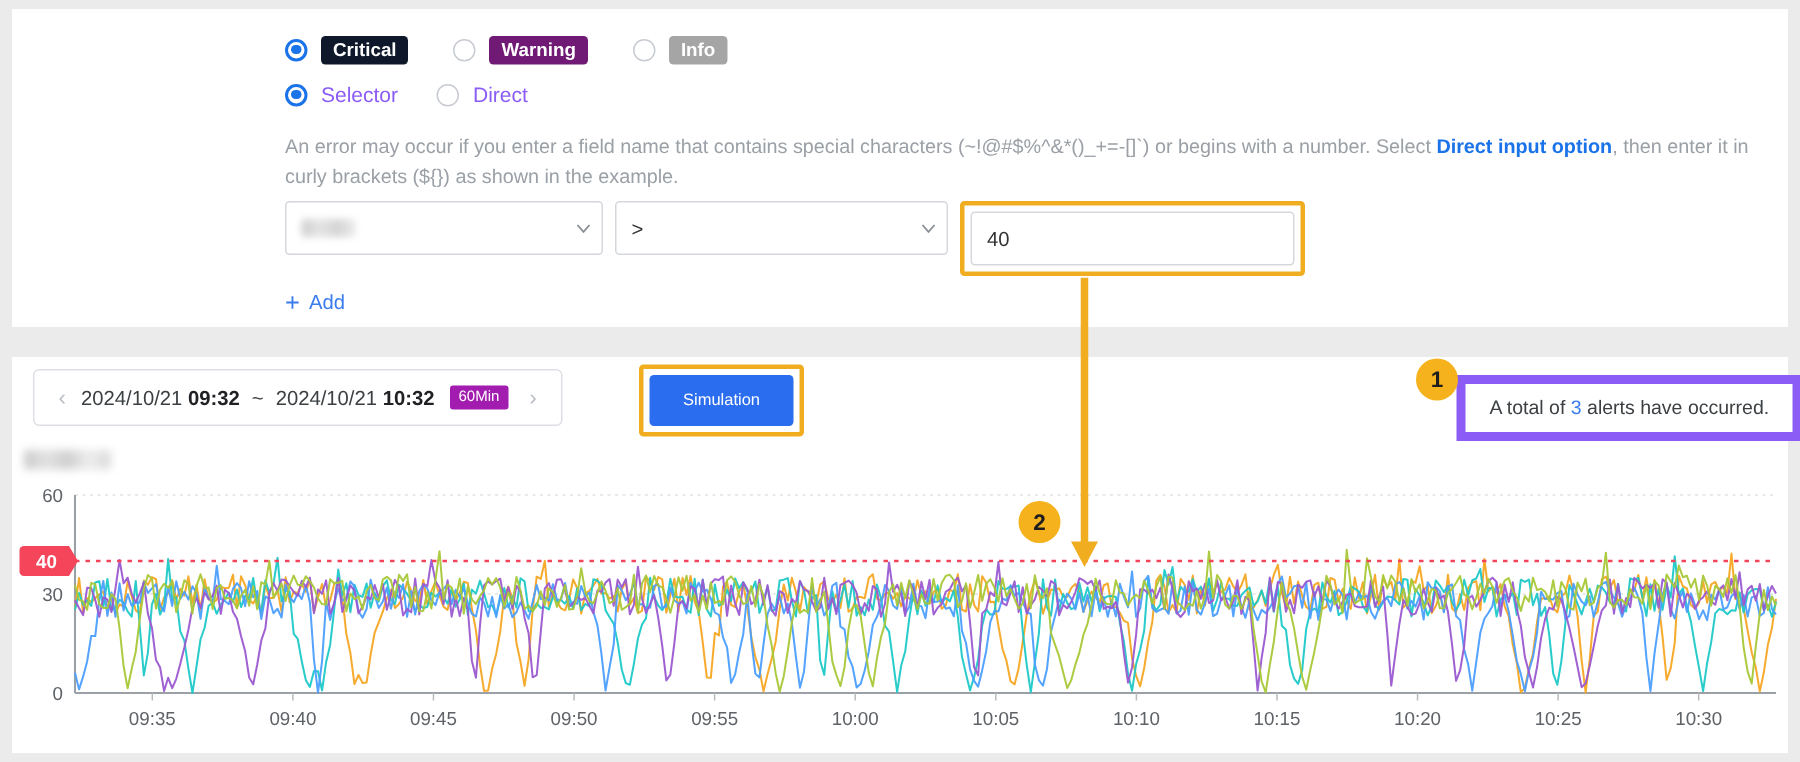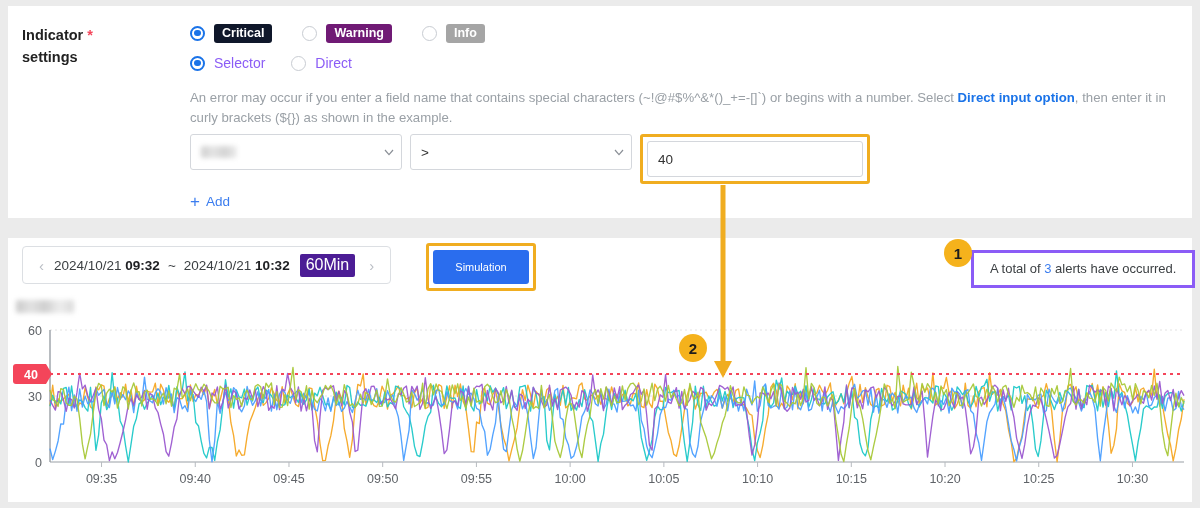--- a/index.html
+++ b/index.html
@@ -222,23 +222,23 @@
     user-select: none;
   }
   .tb-text {
     font-size: 13.5px;
     color: #3c4043;
     padding: 0 4px;
     white-space: nowrap;
   }
   .tb-text b { font-weight: bold; color:#202124; }
   .tb-chip {
-    background: #4c1d95;
+    background: #a21caf;
     color: #fff;
-    font-size: 16px;
+    font-size: 10px;
     padding: 2px 6px 3px;
     border-radius: 2px;
     margin: 0 8px 0 6px;
     font-weight: normal;
   }
 
   .sim-wrap {
     position: absolute;
     left: 426px;
     top: 243px;
@@ -258,21 +258,21 @@
     cursor: pointer;
     font-family: inherit;
   }
 
   
   .alert-note-wrap {
     position: absolute;
     left: 971px;
     top: 250px;
     padding: 2px;
-    border: 3px solid #8b5cf6;
+    border: 6px solid #8b5cf6;
     box-sizing: border-box;
     background: #fff;
   }
   .alert-note {
     font-size: 13px;
     color: #3c4043;
     padding: 6px 14px 7px;
     white-space: nowrap;
   }
   .alert-note .num { color: #3b7def; }
@@ -336,26 +336,20 @@
     font-weight: bold;
     fill: #ffffff;
     text-anchor: middle;
   }
 </style>
 </head>
 <body>
 
 <div class="panel-top">
 
-  <div class="label-col">
-    <span>Indicator</span>
-    <span class="req-star">*</span>
-    <br>
-    <span>settings</span>
-  </div>
 
   <div class="field-col">
 
     
     <div class="radio-row">
       <span class="radio on"></span>
       <span class="sev-badge" style="background:#0f172a">Critical</span>
       <span class="gap"></span>
       <span class="radio"></span>
       <span class="sev-badge" style="background:#701a75">Warning</span>

